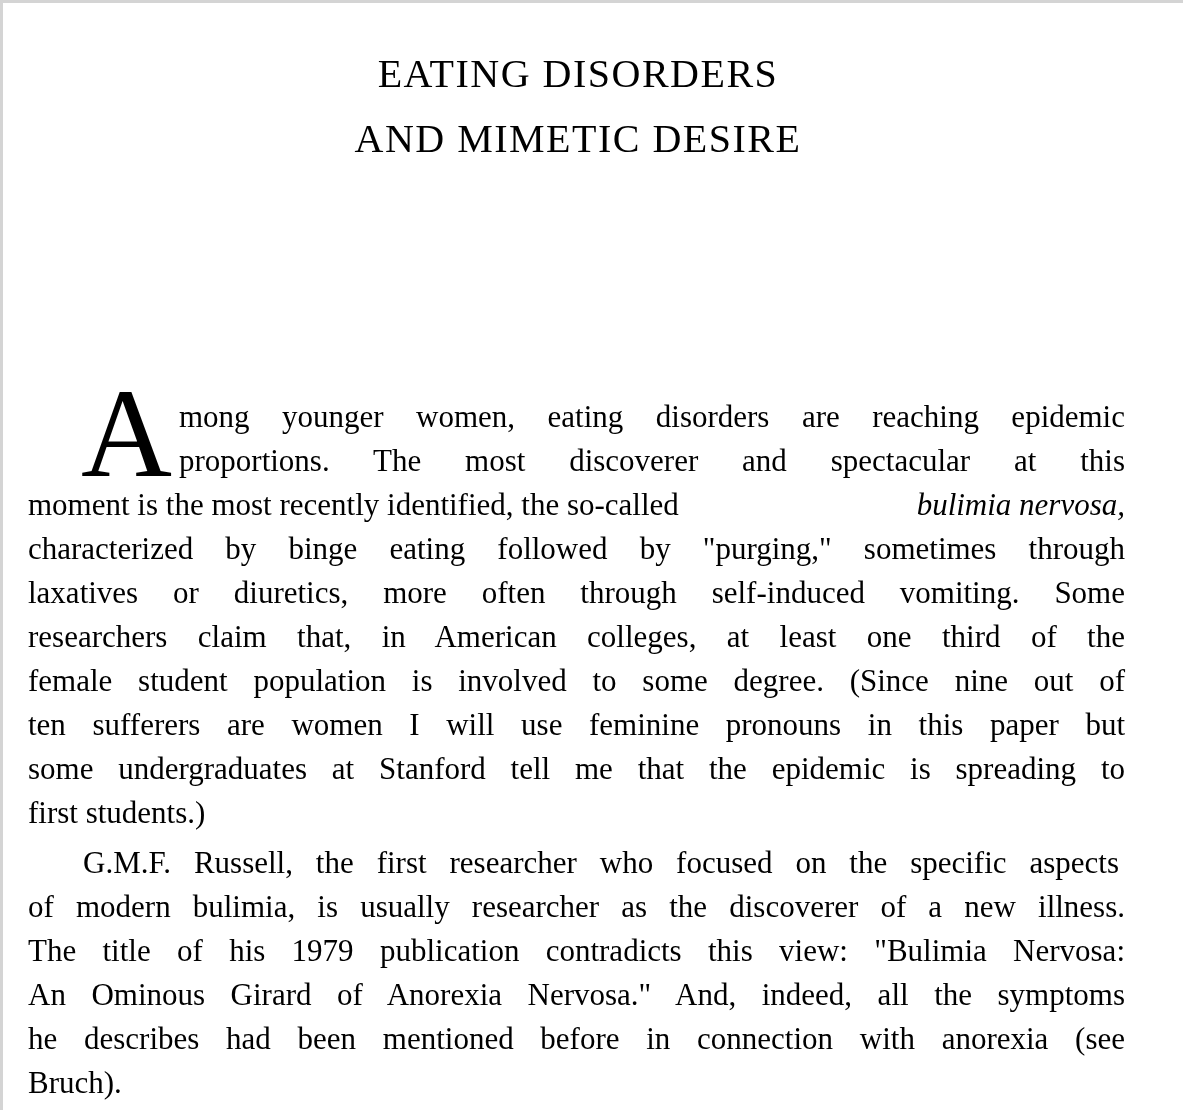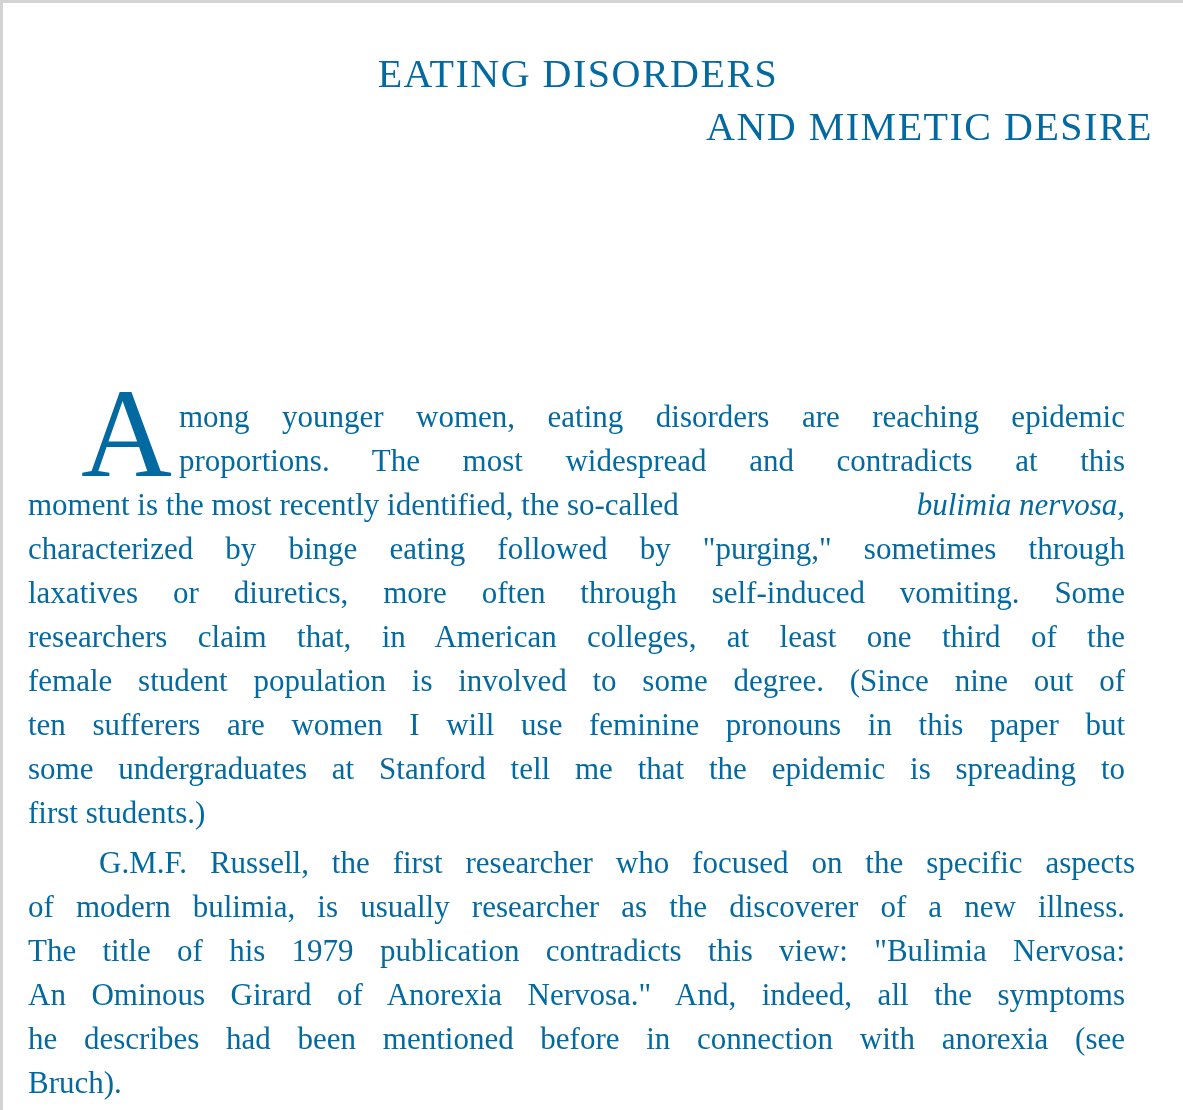--- a/index.html
+++ b/index.html
@@ -1,54 +1,54 @@
 <!DOCTYPE html>
 <html><head>
   <meta charset="utf-8">
   <style>
     html, body { margin: 0; padding: 0; background: #ffffff; }
     body { width: 1183px; height: 1110px; overflow: hidden; position: relative; }
     .page {
       position: absolute; left: 0; top: 0; width: 1183px; height: 1110px;
       box-sizing: border-box; border-top: 3px solid #d4d4d4; border-left: 3px solid #d4d4d4;
-      background: #fff; font-family: "Liberation Serif", serif; color: #0369a1;
+      background: #fff; font-family: "Liberation Serif", serif; color: #000000;
     }
     .title {
       position: absolute; left: 0; width: 1150px; text-align: center;
       font-size: 40px; letter-spacing: 1.5px; line-height: 1; white-space: nowrap;
     }
     .title.l1 { top: 51px; }
-    .title.l2 { top: 104px; text-align: right; }
+    .title.l2 { top: 116px; }
     .author { position: absolute; left: 0; width: 1150px; text-align: center; font-size: 38px; top: 214px; line-height: 1; }
     .affil { position: absolute; left: 0; width: 1150px; text-align: center; font-size: 38px; font-style: italic; top: 262px; line-height: 1; letter-spacing: -0.5px; }
     .dropcap {
       position: absolute; left: 78px; top: 368px; font-size: 126px; line-height: 1; font-weight: normal;
     }
     .line {
       position: absolute; left: 25px; width: 1097px; font-size: 31px; line-height: 44px; height: 44px;
       text-align: justify; text-align-last: justify; white-space: nowrap; overflow: visible;
     }
     .line.indent-cap { left: 176px; width: 946px; }
-    .line.para-indent { left: 96px; width: 1036px; }
+    .line.para-indent { left: 80px; width: 1036px; }
     .line.last { text-align-last: left; }
     .line i { font-style: italic; }
     .jl { display: flex; justify-content: space-between; width: 100%; }
   </style>
 </head>
 <body>
 
 <div class="page">
   <div class="title l1">EATING DISORDERS</div>
   <div class="title l2">AND MIMETIC DESIRE</div>
 
   <div class="dropcap">A</div>
 
   <div>
     <div class="line indent-cap" style="top:392px">mong younger women, eating disorders are reaching epidemic</div>
-    <div class="line indent-cap" style="top:436px">proportions. The most widespread and contradicts at this</div>
+    <div class="line indent-cap" style="top:436px">proportions. The most discoverer and spectacular at this</div>
     <div class="line" style="top:480px">
         <div class="jl">
           <span>moment is the most recently identified, the so-called</span>
           <i>bulimia nervosa,</i>
         </div>
       </div>
     <div class="line" style="top:524px">characterized by binge eating followed by "purging," sometimes through</div>
     <div class="line" style="top:568px">laxatives or diuretics, more often through self-induced vomiting. Some</div>
     <div class="line" style="top:612px">researchers claim that, in American colleges, at least one third of the</div>
     <div class="line" style="top:656px">female student population is involved to some degree. (Since nine out of</div>

